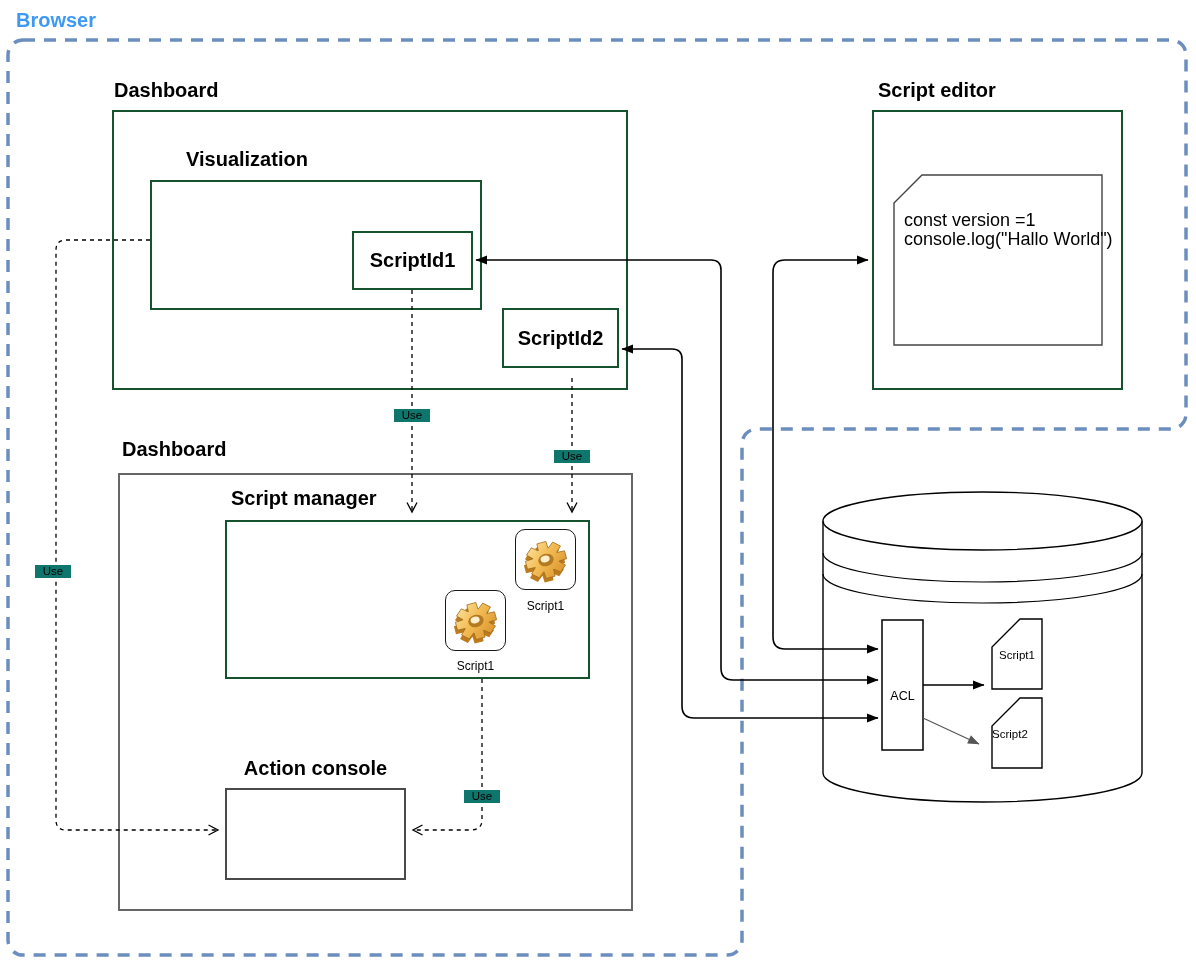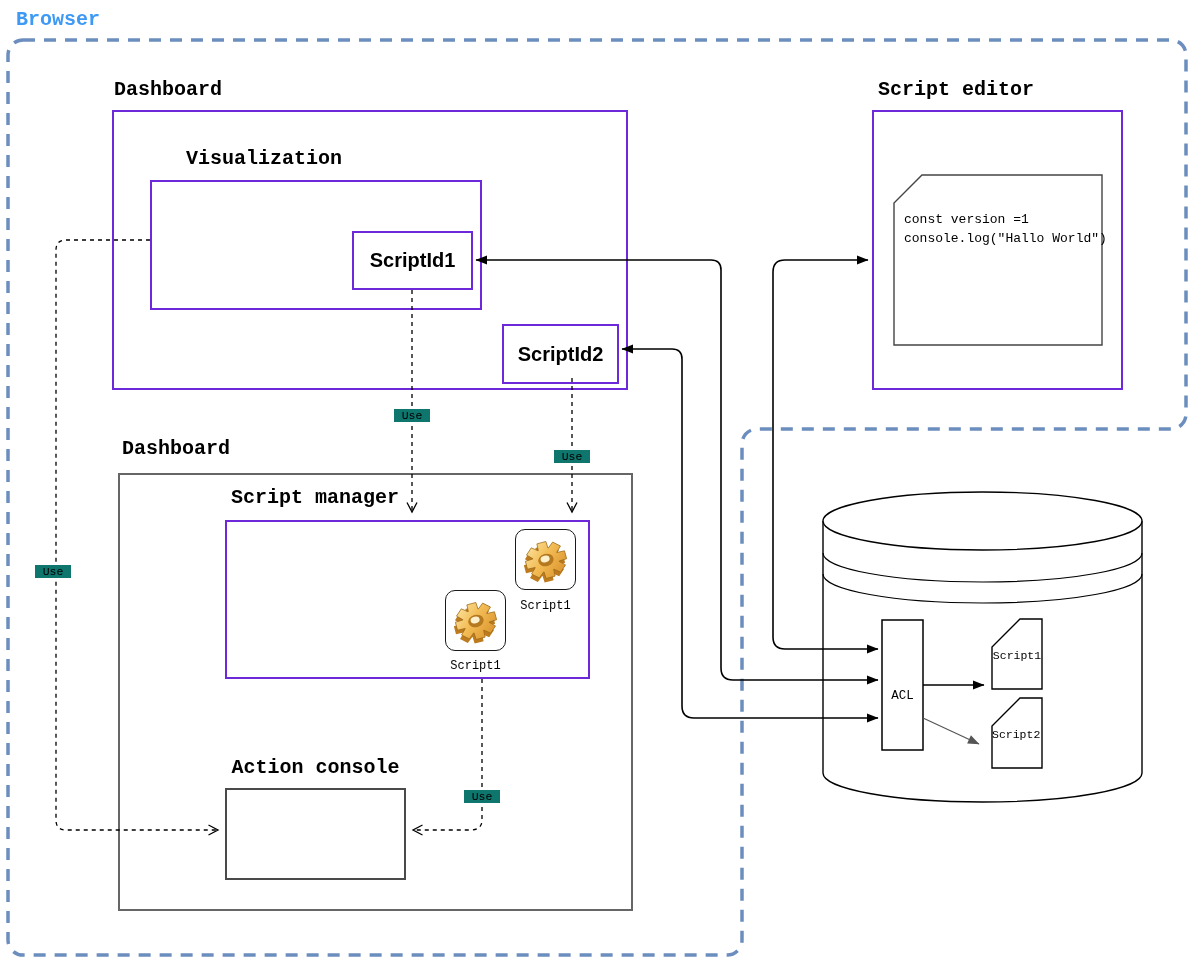--- a/index.html
+++ b/index.html
@@ -1,42 +1,42 @@
 <!DOCTYPE html>
 <html><head>
 <meta charset="utf-8">
 <style>
   html,body{margin:0;padding:0;background:#ffffff;}
   #canvas{
     position:relative;width:1196px;height:964px;background:#fff;overflow:hidden;
     font-family:"Liberation Sans","DejaVu Sans",sans-serif;color:#000;
   }
   .abs{position:absolute;box-sizing:border-box;}
-  .box{border:2px solid #6d28d9;background:transparent;}
+  .box{border:2px solid #14532d;background:transparent;}
   .title{font-weight:bold;font-size:20px;line-height:22px;white-space:nowrap;}
   .center-label{display:flex;align-items:center;justify-content:center;font-weight:bold;font-size:20px;}
   .small-label{font-size:11.5px;line-height:13px;text-align:center;}
   .use-label{font-size:11.5px;line-height:13px;text-align:center;background:#0f766e;padding:0 2px;}
   #svg-layer{position:absolute;left:0;top:0;z-index:5;pointer-events:none;}
   .boxes{z-index:1;}
-  .texts{z-index:10;font-family:Liberation Mono, monospace;}
+  .texts{z-index:10;}
   .gear-frame{border:1.5px solid #1a1a1a;border-radius:10px;background:#fff;}
-  .code{font-size:13px;line-height:18.5px;white-space:nowrap;}
+  .code{font-size:18px;line-height:18.5px;white-space:nowrap;}
 </style>
 </head>
 <body>
 
 <div id="canvas">
 
   <div class="abs box boxes" style="left:112px;top:110px;width:516px;height:280px;"></div>
   <div class="abs box boxes" style="left:150px;top:180px;width:332px;height:130px;"></div>
   <div class="abs box boxes center-label" style="left:352px;top:231px;width:121px;height:59px;">
     <span>ScriptId1</span>
   </div>
-  <div class="abs box boxes center-label" style="left:502px;top:324px;width:117px;height:60px;">
+  <div class="abs box boxes center-label" style="left:502px;top:308px;width:117px;height:60px;">
     <span>ScriptId2</span>
   </div>
   <div class="abs box boxes" style="left:872px;top:110px;width:251px;height:280px;"></div>
   <div class="abs box boxes" style="left:118px;top:473px;width:515px;height:438px;border-color:#666;"></div>
   <div class="abs box boxes" style="left:225px;top:520px;width:365px;height:159px;"></div>
   <div class="abs box boxes" style="left:225px;top:788px;width:181px;height:92px;border-color:#4a4a4a;"></div>
   <div class="abs boxes gear-frame" style="left:515px;top:529px;width:61px;height:61px;"></div>
   <div class="abs boxes gear-frame" style="left:445px;top:590px;width:61px;height:61px;"></div>
 
   <svg id="svg-layer" width="1196" height="964" viewBox="0 0 1196 964">

